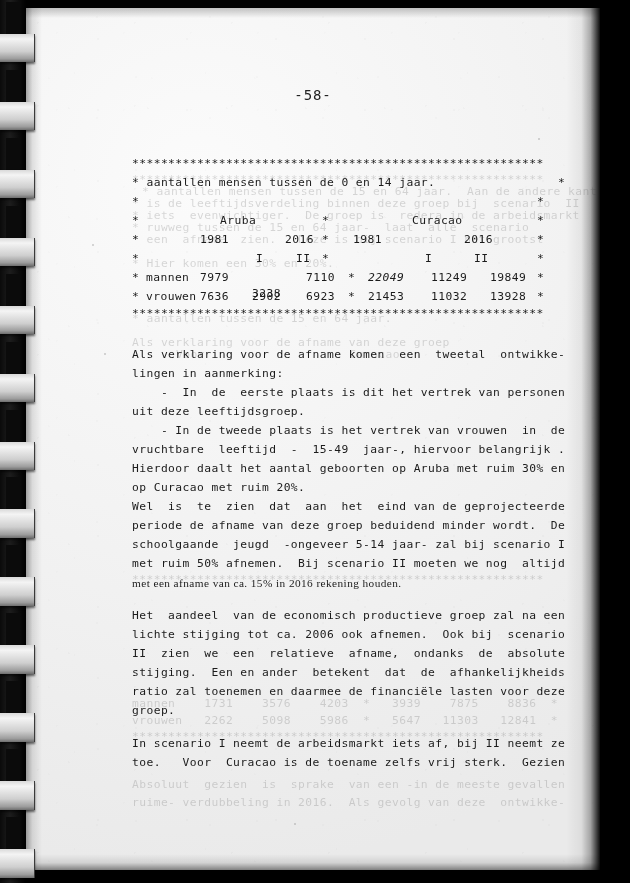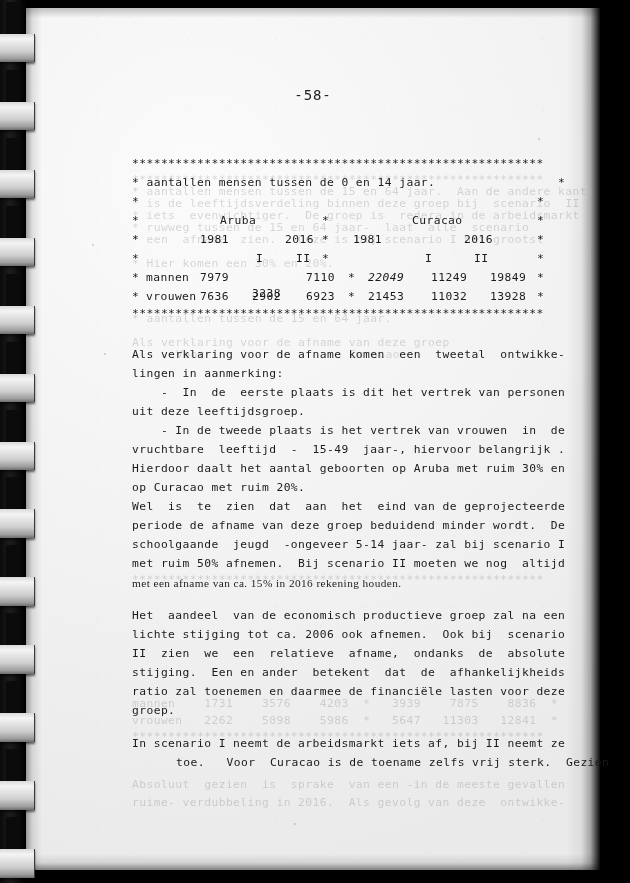--- a/index.html
+++ b/index.html
@@ -190,21 +190,21 @@
 
 <div id="scan">
 
   <div class="bed"></div>
 
   <div class="sheet">
 
     <div class="grain"></div>
 
     <div class="layer ghost">
-      <div class="line" style="left:106px; top:178px;">* aantallen mensen tussen de 15 en 64 jaar.  Aan de andere kant</div>
+      <div class="line" style="left:116px; top:178px;">* aantallen mensen tussen de 15 en 64 jaar.  Aan de andere kant</div>
       <div class="line" style="left:106px; top:190px;">* is de leeftijdsverdeling binnen deze groep bij  scenario  II</div>
       <div class="line" style="left:106px; top:202px;">* iets  evenwichtiger.  De groep is  redera in de arbeidsmarkt</div>
       <div class="line" style="left:106px; top:214px;">* ruwweg tussen de 15 en 64 jaar-  laat  alle  scenario</div>
       <div class="line" style="left:106px; top:226px;">* een  afname  zien.   Deze is bij scenario I het grootst</div>
       <div class="line" style="left:106px; top:250px;">* Hier komen een 30% en 20%.</div>
       <div class="line" style="left:106px; top:305px;">* aantallen tussen de 15 en 64 jaar.</div>
       <div class="line" style="left:106px; top:329px;">Als verklaring voor de afname van deze groep</div>
       <div class="line" style="left:150px; top:341px;">Voor                    Curacao</div>
       <div class="line" style="left:106px; top:690px;">mannen    1731    3576    4203  *   3939    7875    8836  *</div>
       <div class="line" style="left:106px; top:707px;">vrouwen   2262    5098    5986  *   5647   11303   12841  *</div>
@@ -302,21 +302,21 @@
         <div class="line" style="left:106px; top:602px;">Het  aandeel  van de economisch productieve groep zal na een</div>
         <div class="line" style="left:106px; top:621px;">lichte stijging tot ca. 2006 ook afnemen.  Ook bij  scenario</div>
         <div class="line" style="left:106px; top:640px;">II  zien  we  een  relatieve  afname,  ondanks  de  absolute</div>
         <div class="line" style="left:106px; top:659px;">stijging.  Een en ander  betekent  dat  de  afhankelijkheids</div>
         <div class="line" style="left:106px; top:678px;">ratio zal toenemen en daarmee de financiële lasten voor deze</div>
         <div class="line" style="left:106px; top:697px;">groep.</div>
       </div>
 
       <div>
         <div class="line" style="left:106px; top:730px;">In scenario I neemt de arbeidsmarkt iets af, bij II neemt ze</div>
-        <div class="line" style="left:106px; top:749px;margin-left:44px;">toe.   Voor  Curacao is de toename zelfs vrij sterk.  Gezien</div>
+        <div class="line" style="left:106px; top:749px;">toe.   Voor  Curacao is de toename zelfs vrij sterk.  Gezien</div>
       </div>
 
     </div>
 
     <div class="speck" style="left:268px; top:815px; width:2px; height:2px;"></div>
     <div class="speck" style="left:488px; top:270px; width:2px; height:2px;"></div>
     <div class="speck" style="left:66px;  top:236px; width:2px; height:2px;"></div>
     <div class="speck" style="left:78px;  top:345px; width:2px; height:2px;"></div>
     <div class="speck" style="left:512px; top:130px; width:2px; height:2px;"></div>
 

